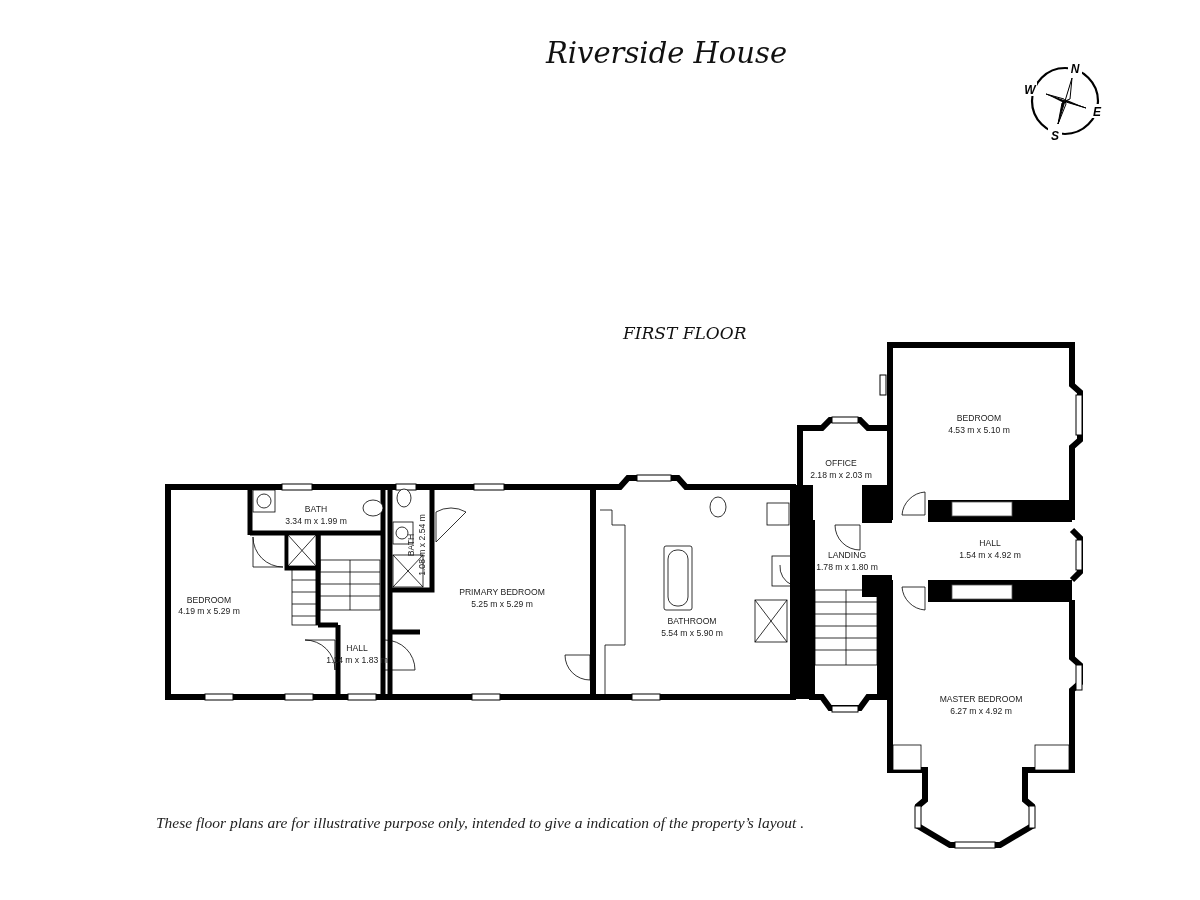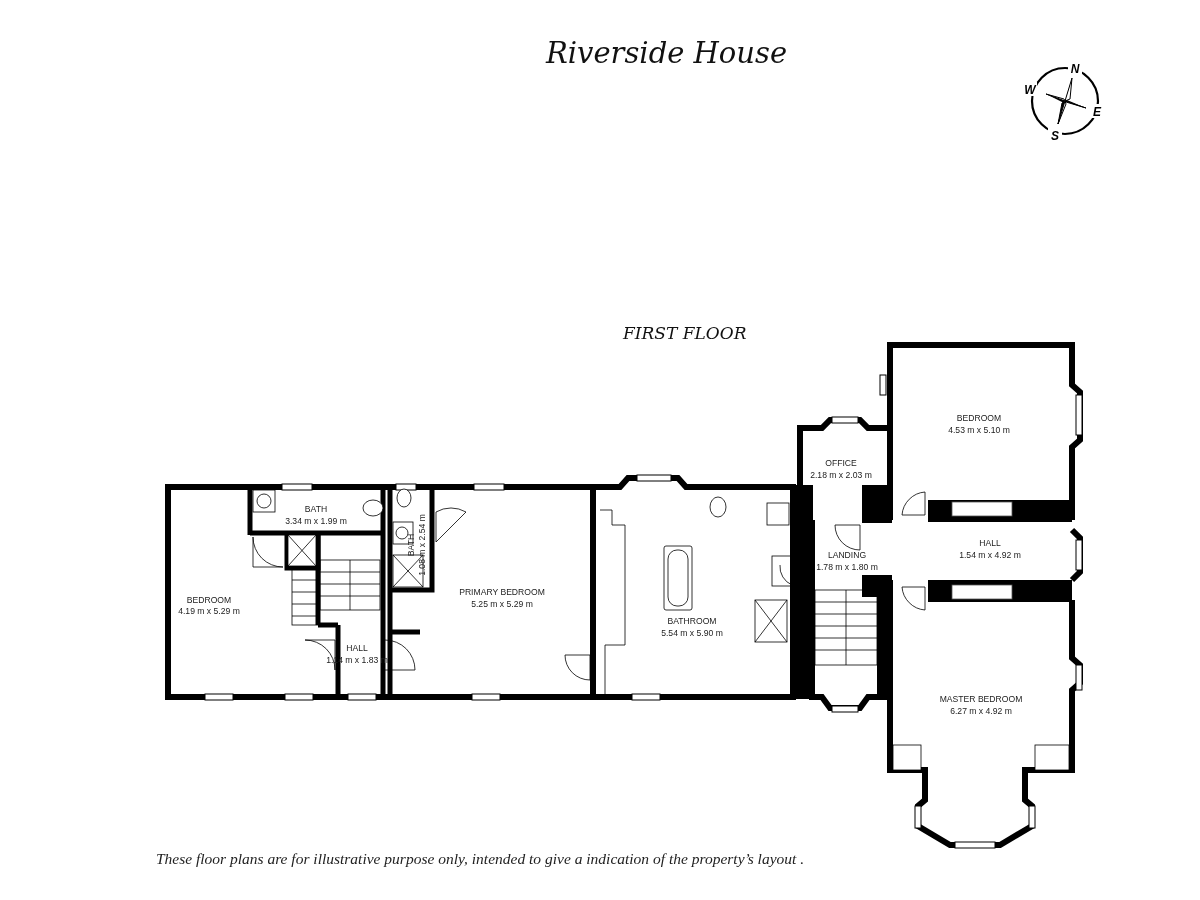--- a/index.html
+++ b/index.html
@@ -1,20 +1,20 @@
 <!DOCTYPE html>
 <html><head>
 <meta charset="utf-8">
 <style>
   html, body { margin: 0; padding: 0; background: #ffffff; }
   body { width: 1200px; height: 900px; position: relative; overflow: hidden; font-family: "Liberation Sans", sans-serif; }
   .title { position: absolute; left: 0; width: 1333px; top: 36px; text-align: center; font-family: "DejaVu Serif", serif; font-style: italic; font-size: 29px; color: #111; }
   .floor-label { position: absolute; left: 600px; top: 323px; width: 140px; font-family: "DejaVu Serif", serif; font-style: italic; font-size: 17px; color: #111; text-align: left; margin-left: 23px; }
   .disclaimer { position: absolute; left: 100px; width: 760px; top: 812px; text-align: center; font-family: "Liberation Serif", serif; font-style: italic; font-size: 15.5px; line-height: 21px; color: #222; }
-  .disclaimer div { white-space: nowrap; margin-top: 36px; }
+  .disclaimer div { white-space: nowrap; }
   svg.plan { position: absolute; left: 0; top: 0; }
   .rl { font-family: "Liberation Sans", sans-serif; font-size: 8.6px; fill: #222; text-anchor: middle; }
   .compass { position: absolute; left: 1020px; top: 58px; width: 95px; height: 85px; }
 </style>
 </head>
 <body>
 
 <div class="title">Riverside House</div>
 <div class="floor-label">FIRST FLOOR</div>
 

